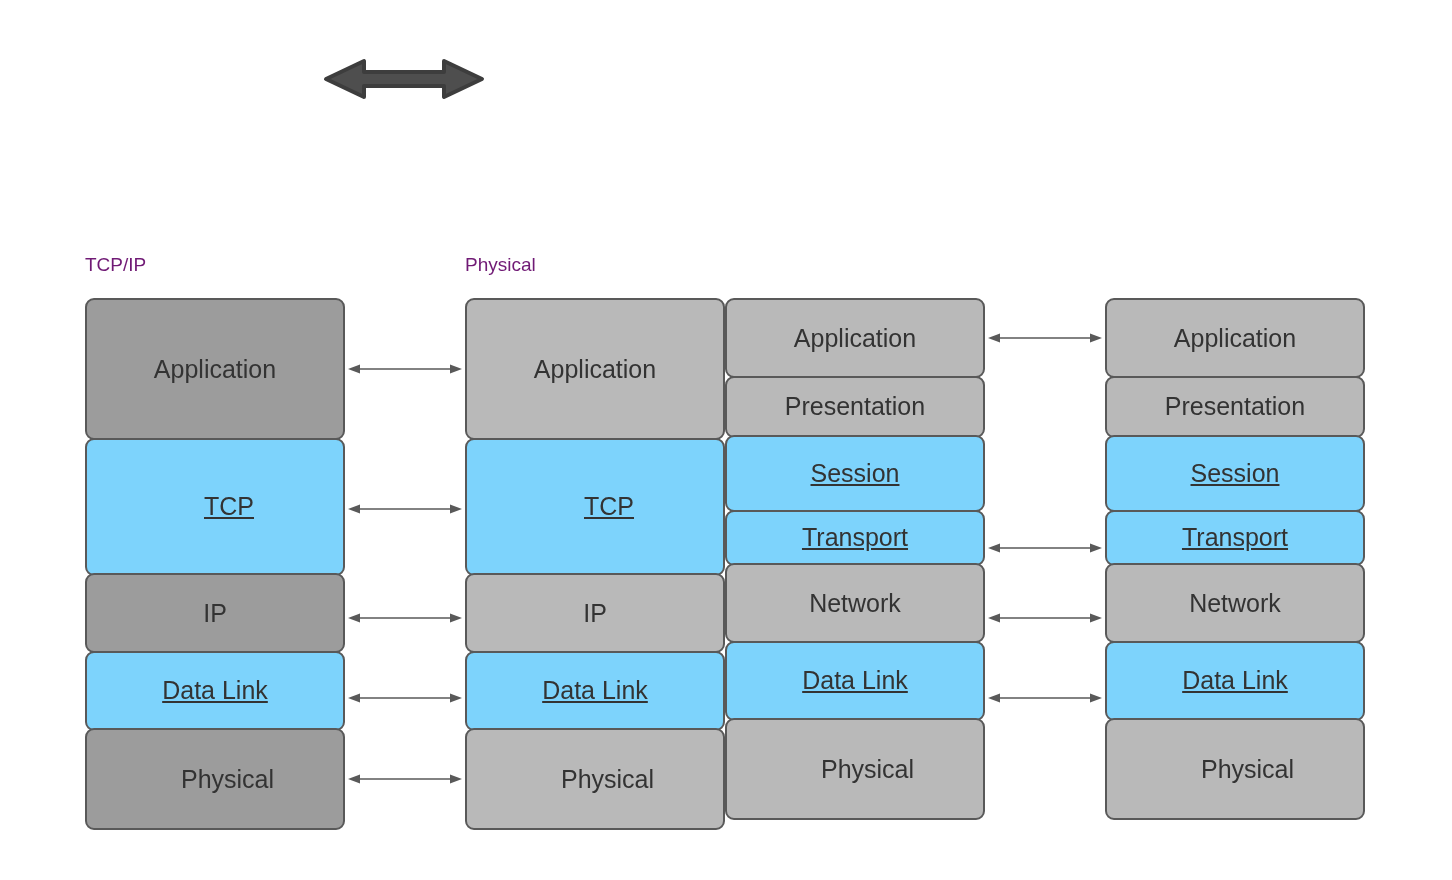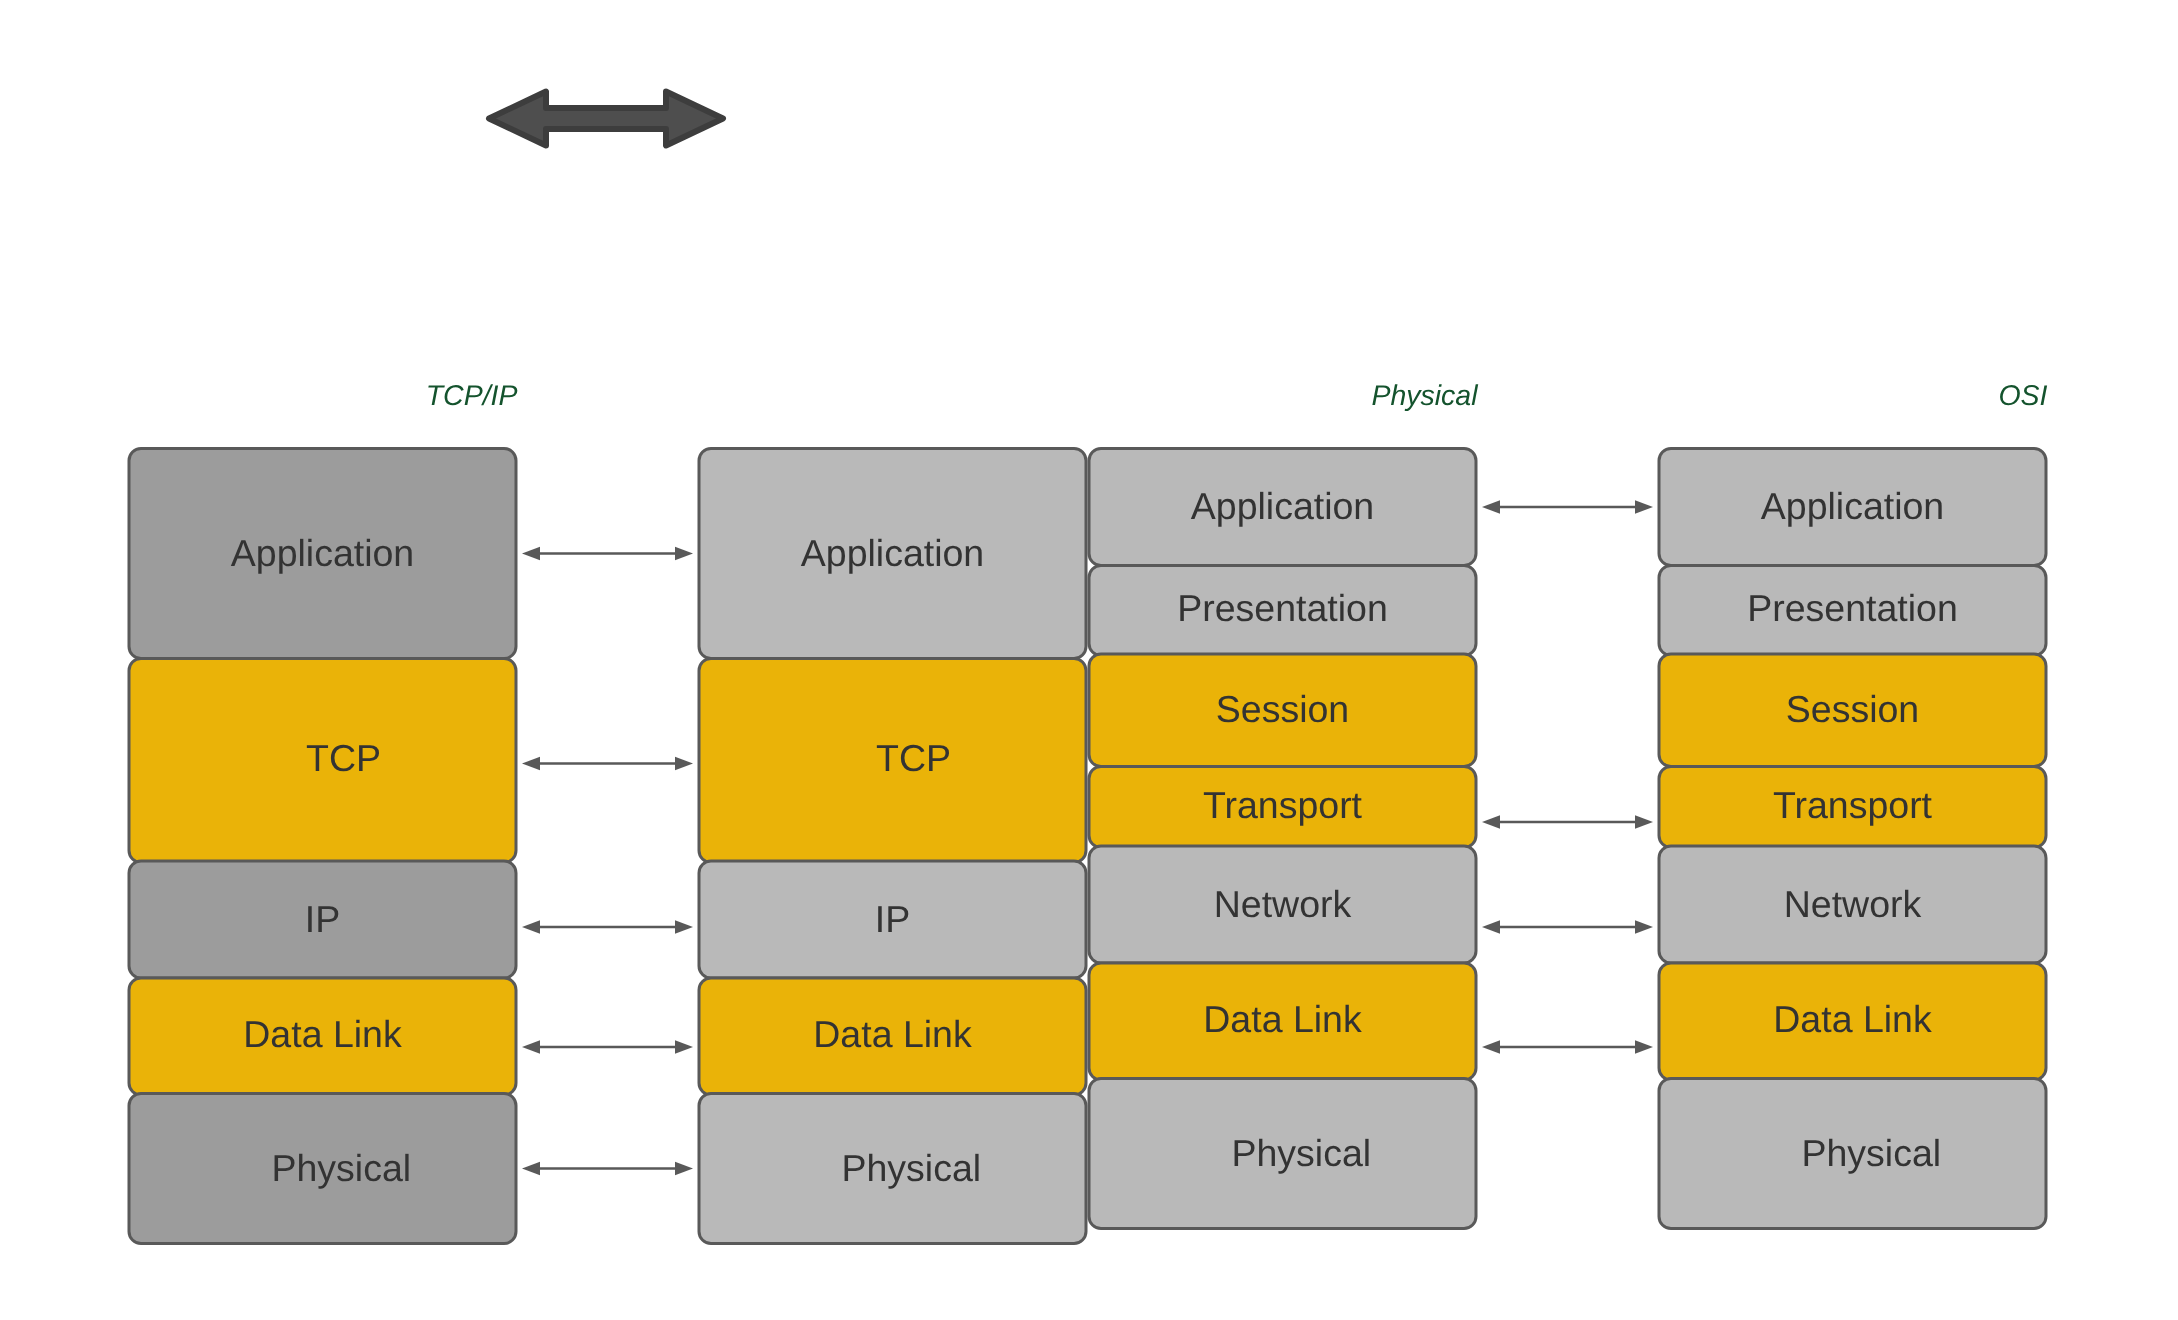--- a/index.html
+++ b/index.html
@@ -9,23 +9,22 @@
     height: 880px;
     background: #ffffff;
     font-family: "Liberation Sans", sans-serif;
     color: #3a3a3a;
     overflow: hidden;
   }
   .col-header {
     position: absolute;
     top: 254px;
     font-size: 19px;
-    text-align: right;
-    color: #14532d;
-    font-style: italic;
+    text-align: left;
+    color: #701a75;
   }
   .hdr-tcpip  { left: 85px;   width: 260px; }
   .hdr-gw     { left: 465px;  width: 520px; }
   .hdr-osi    { left: 1105px; width: 260px; }
 
   .stack { position: absolute; width: 260px; }
   .block {
     box-sizing: border-box;
     width: 260px;
     border: 2.5px solid #595959;
@@ -33,21 +32,21 @@
     display: flex;
     align-items: center;
     justify-content: center;
     font-size: 25px;
     color: #333333;
   }
   .stack .block + .block { margin-top: -2.5px; }
 
   .fill-dark  { background: #9c9c9c; }
   .fill-light { background: #b9b9b9; }
-  .fill-white { background: #eab308; }
+  .fill-white { background: #7dd3fc; text-decoration: underline; }
 
   .h142 { height: 142px; }
   .h138 { height: 138px; padding-left: 28px; }
   .h80  { height: 80px; }
   .h82  { height: 102px; padding-left: 25px; }
   .h62  { height: 62px; }
   .h77  { height: 77px; }
   .h61  { height: 56px; text-align: center; }
 
   .stack-tcpip    { left: 85px;   top: 298px; }
@@ -62,21 +61,20 @@
 <body>
 
 <div class="canvas">
 
   <svg class="big-arrow" viewBox="0 0 162 46" aria-hidden="true">
     <polygon points="3,23 41,5 41,16 121,16 121,5 159,23 121,41 121,30 41,30 41,41" fill="#4e4e4e" stroke="#3d3d3d" stroke-width="4" stroke-linejoin="round"></polygon>
   </svg>
 
   <div class="col-header hdr-tcpip">TCP/IP</div>
   <div class="col-header hdr-gw">Physical</div>
-  <div class="col-header hdr-osi">OSI</div>
 
   <div class="stack stack-tcpip">
     <div class="block fill-dark h142">Application</div>
     <div class="block fill-white h138">TCP</div>
     <div class="block fill-dark h80">IP</div>
     <div class="block fill-white h80">Data Link</div>
     <div class="block fill-dark h82">Physical</div>
   </div>
 
   <div class="stack stack-gw-left">

